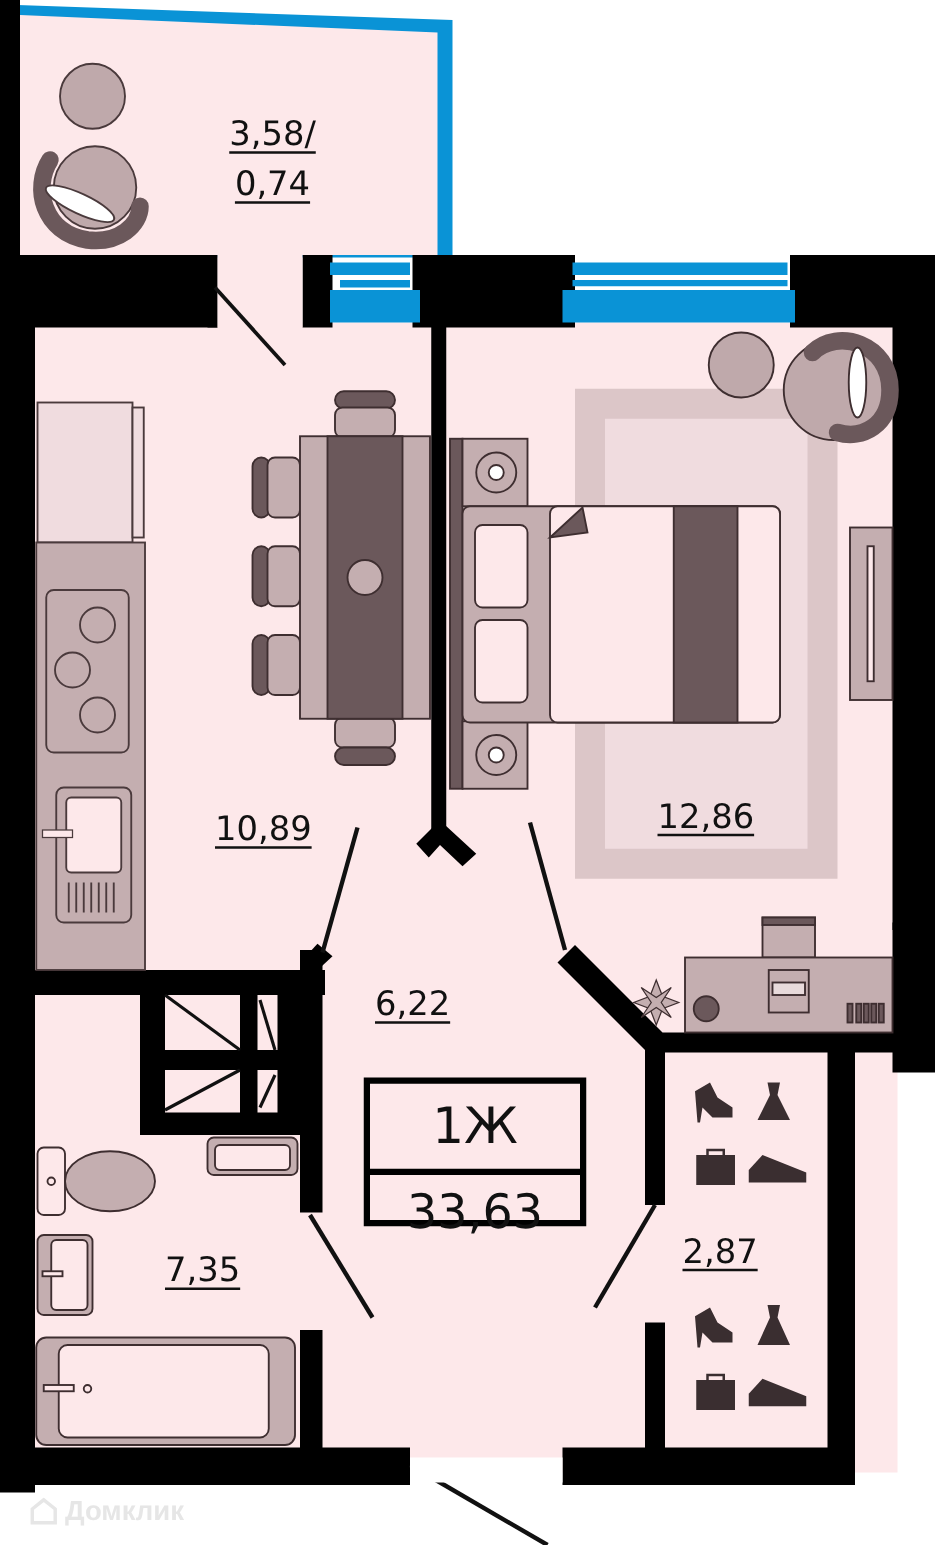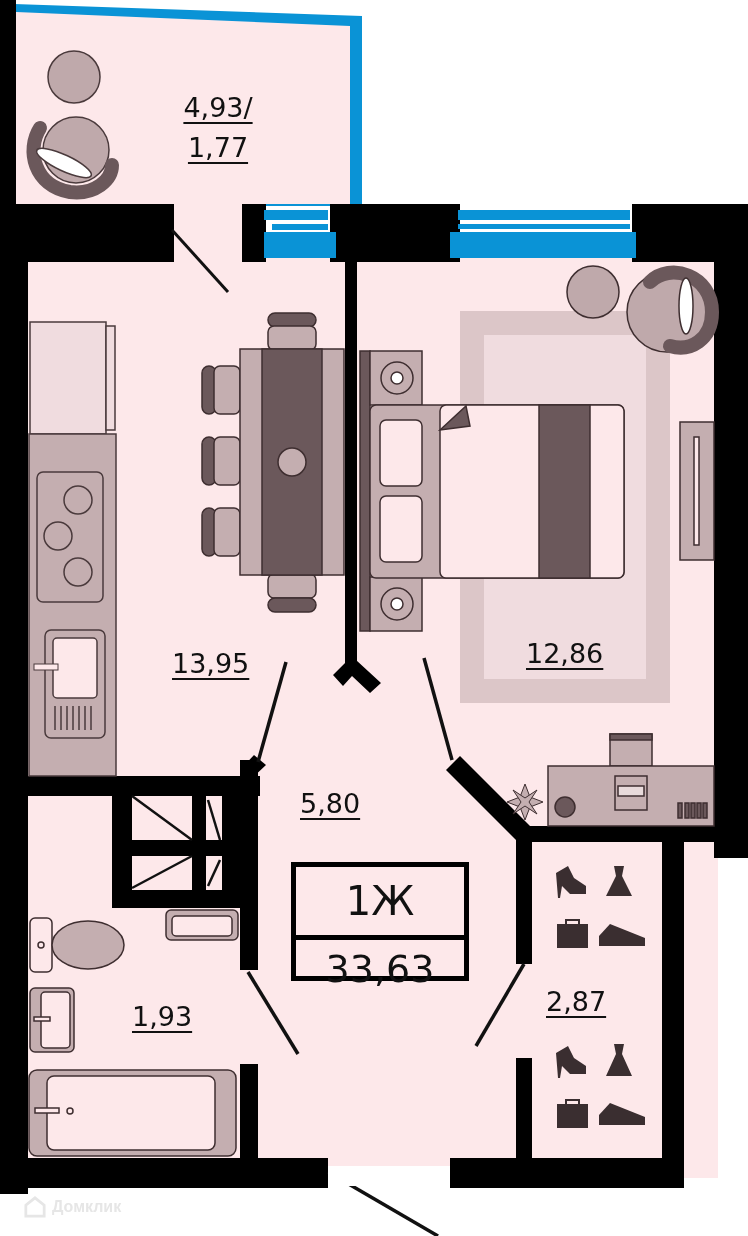--- a/index.html
+++ b/index.html
@@ -4,21 +4,21 @@
 <style>
   html, body { margin:0; padding:0; background:#ffffff; }
   body { width:748px; height:1236px; position:relative; overflow:hidden; font-family:"Liberation Sans", sans-serif; }
   #plan { position:absolute; left:0; top:0; width:748px; height:1236px; }
   .label { position:absolute; font-family:"DejaVu Sans", sans-serif; font-size:27px; color:#111; text-decoration:underline; text-underline-offset:5px; text-decoration-thickness:2px; line-height:1; white-space:nowrap; }
   .balcony-label { position:absolute; left:218px; top:88px; transform:translateX(-50%); text-align:center; font-family:"DejaVu Sans", sans-serif; font-size:27px; line-height:40px; color:#111; }
   .balcony-label span { display:block; text-decoration:underline; text-underline-offset:5px; text-decoration-thickness:2px; }
   .summary { position:absolute; left:291px; top:862px; width:178px; height:119px; border:5px solid #000; box-sizing:border-box; background:#fde8ea; }
   .summary .type { height:68px; border-bottom:5px solid #000; display:flex; align-items:center; justify-content:center; font-family:"DejaVu Sans", sans-serif; font-size:40px; color:#111; }
   .summary .area { height:57px; display:flex; align-items:center; justify-content:center; font-family:"DejaVu Sans", sans-serif; font-size:38px; color:#111; }
-  .watermark { position:absolute; left:24px; top:1196px; display:flex; align-items:center; gap:6px; color:#e6e6e6; font-family:"Liberation Sans", sans-serif; font-weight:bold; font-size:16px; }
+  .watermark { position:absolute; left:24px; top:1196px; display:flex; align-items:center; gap:6px; color:#e6e6e6; font-family:"Liberation Sans", sans-serif; font-weight:bold; font-size:22px; }
   .watermark svg { width:22px; height:22px; }
 </style>
 </head>
 <body>
 
 <svg id="plan" viewBox="0 0 748 1236" xmlns="http://www.w3.org/2000/svg">
 
   <g>
     <polygon points="14,4 362,16 362,206 14,206" fill="#0a93d6"></polygon>
     <polygon points="16,12 350,26 350,204 16,204" fill="#fde8ea"></polygon>
@@ -231,27 +231,27 @@
       </g>
     <g>
         <path d="M599,1115 L610,1103 L630,1111 L645,1117 L645,1125 L599,1125 Z"></path>
       </g>
   </g>
 
   <rect x="328" y="1166" width="122" height="20" fill="#ffffff"></rect>
 </svg>
 
 <div class="balcony-label">
-  <span>4,93/</span>
-  <span>1,77</span>
+  <span>3,58/</span>
+  <span>0,74</span>
 </div>
-<div class="label" style="left:172px; top:650px;">13,95</div>
+<div class="label" style="left:172px; top:650px;">10,89</div>
 <div class="label" style="left:526px; top:622px;margin-top:18px;">12,86</div>
-<div class="label" style="left:300px; top:790px;">5,80</div>
-<div class="label" style="left:132px; top:1003px;">1,93</div>
+<div class="label" style="left:300px; top:790px;">6,22</div>
+<div class="label" style="left:132px; top:1003px;">7,35</div>
 <div class="label" style="left:546px; top:988px;">2,87</div>
 
 <div class="summary">
   <div class="type">1Ж</div>
   <div class="area">33,63</div>
 </div>
 
 <div class="watermark">
   <svg viewBox="0 0 24 24">
       <path d="M12 2 L22 10 L22 22 L2 22 L2 10 Z" fill="none" stroke="#e6e6e6" stroke-width="3"></path>

